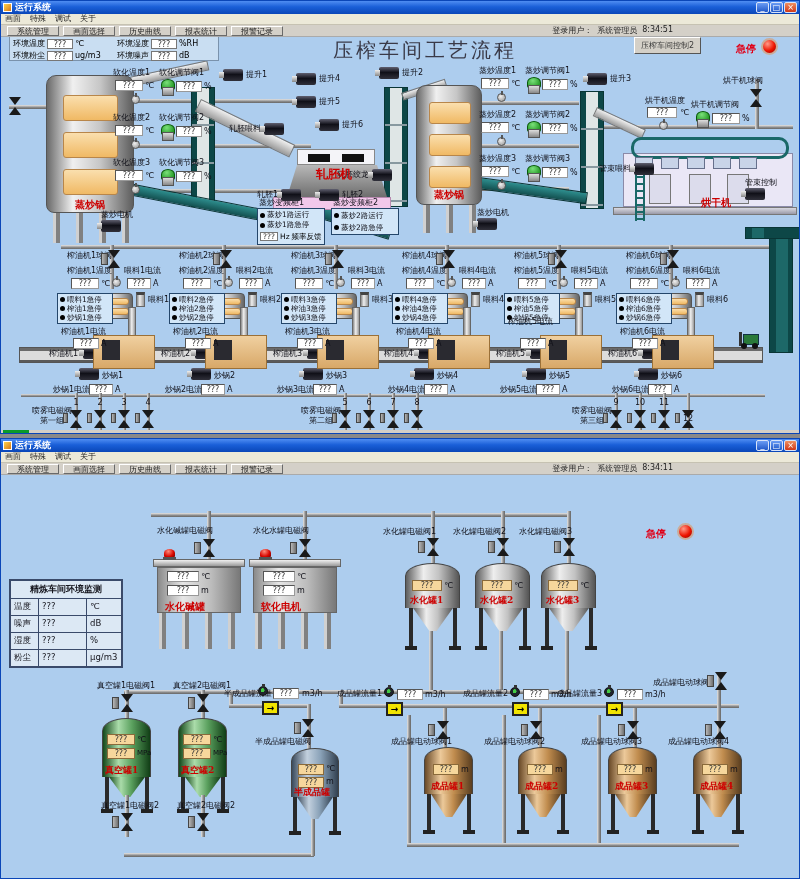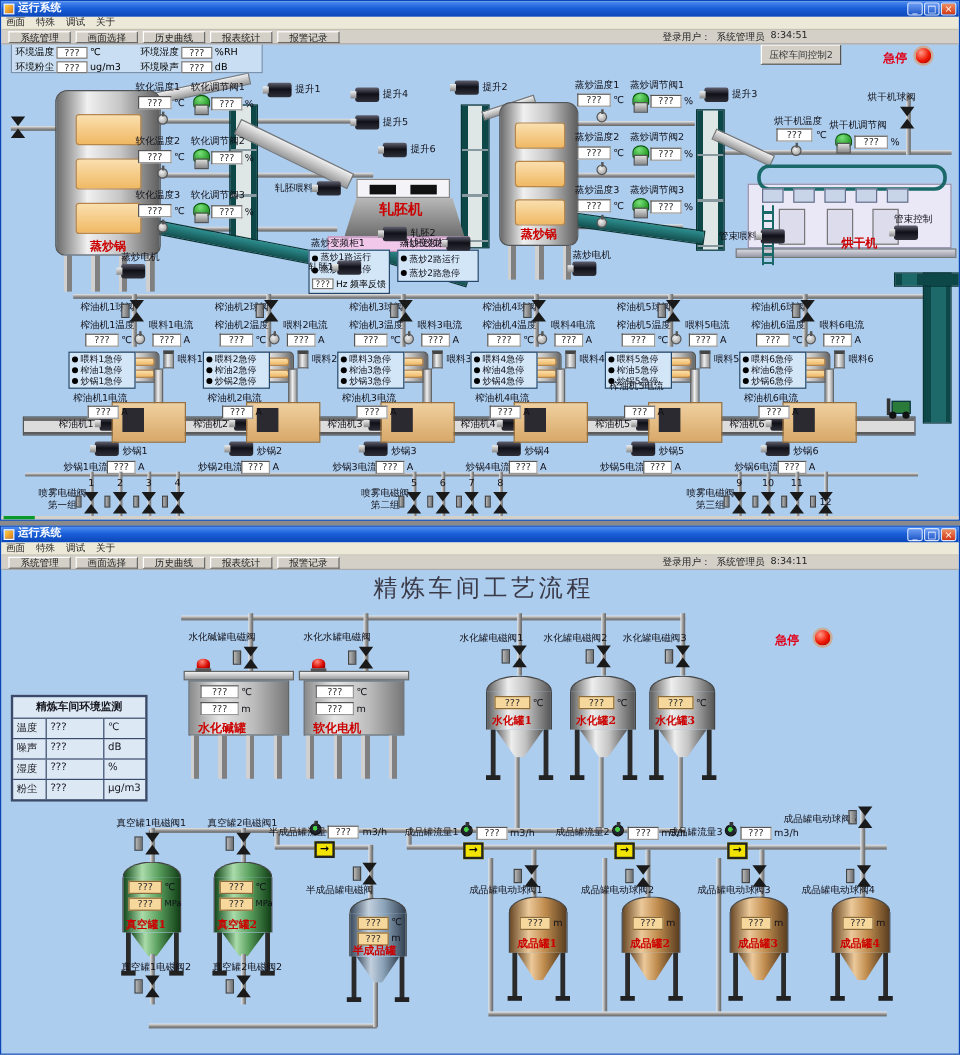--- a/index.html
+++ b/index.html
@@ -43,21 +43,21 @@
 .elev{position:absolute;width:24px;z-index:1;background:repeating-linear-gradient(180deg,transparent 0 36px,#8899a0 36px 38px),linear-gradient(90deg,#0d4747 0 5px,#dfe6e6 5px 17px,#0d4747 17px);border:1px solid #093535;}
 .tower{position:absolute;background:linear-gradient(90deg,#0d4747 0 6px,#1d6868 6px 18px,#0d4747 18px);border:1px solid #093535;z-index:1;}
 .bigtank{position:absolute;background:linear-gradient(90deg,#6a6a6a,#f0f0f0 30%,#c6c6c6 62%,#5e5e5e);border-radius:10px 10px 8px 8px;border:1px solid #555;z-index:2;}
 .twin{position:absolute;background:linear-gradient(180deg,#fadfae,#f0b964);border:1px solid #b8864a;border-radius:3px;z-index:3;}
 .tklabel{position:absolute;color:#cc0000;font-weight:bold;font-size:10px;font-family:"DejaVu Serif",serif;white-space:nowrap;z-index:4;}
 .legs{position:absolute;background:repeating-linear-gradient(90deg,#d0d0d0 0 3px,#808080 3px 7px,transparent 7px 23px);z-index:1;}
 .motor{position:relative;width:20px;height:12px;background:linear-gradient(180deg,#606070,#101018 45%,#30303a);border-radius:2px;flex:none;}
 .motor::before{content:"";position:absolute;left:-4px;top:3px;width:5px;height:6px;background:linear-gradient(180deg,#eee,#888);}
 .mrow{display:flex;gap:3px;align-items:center;z-index:3;}
 .mrow span.mlb{font-size:8px;white-space:nowrap;line-height:1;color:#101018;}
-.mrow.ml{flex-direction:row-reverse;margin-top:28px;}
+.mrow.ml{flex-direction:row-reverse;}
 .mrow.mt{flex-direction:column-reverse;align-items:flex-start;gap:1px;}
 .vcyl{position:absolute;width:9px;height:15px;background:linear-gradient(90deg,#888,#eee 40%,#999);border:1px solid #666;border-top:3px solid #444;z-index:3;}
 .vbow{position:absolute;width:12px;height:18px;z-index:3;}
 .vbow::before{content:"";position:absolute;top:0;left:0;border:6px solid transparent;border-top:8px solid #1a1a1a;}
 .vbow::after{content:"";position:absolute;bottom:0;left:0;border:6px solid transparent;border-bottom:8px solid #1a1a1a;}
 .hblock{position:absolute;width:7px;height:12px;background:linear-gradient(90deg,#b8b8b8,#707070);border:1px solid #444;z-index:3;}
 .gvalve{position:absolute;width:14px;height:17px;z-index:3;}
 .gvalve::before{content:"";position:absolute;top:0;left:1px;width:12px;height:9px;border-radius:50% 50% 20% 20%;background:radial-gradient(circle at 40% 30%,#7ae07a,#128a12);border:1px solid #0a5a0a;}
 .gvalve::after{content:"";position:absolute;bottom:0;left:2px;width:10px;height:7px;background:linear-gradient(180deg,#ddd,#888);border:1px solid #555;}
 .sensor{position:absolute;width:9px;height:9px;border-radius:50%;background:radial-gradient(circle at 40% 35%,#f0f0f0,#909090);border:1px solid #555;z-index:3;}
@@ -135,20 +135,21 @@
           <span>环境粉尘</span>
           <b>???</b>
           <span>ug/m3</span>
         </div>
       <div class="envf">
           <span>环境噪声</span>
           <b>???</b>
           <span>dB</span>
         </div>
     </div>
+    <div class="pagetitle" style="left:332px;top:36px">压榨车间工艺流程</div>
     <div class="btn3d" style="left:633px;top:36px">压榨车间控制2</div>
     <div class="estoplb" style="left:735px;top:41px">急停</div>
     <div class="estopbtn" style="left:760px;top:37px"></div>
 
     <span class="vbow" style="left:8px;top:96px"></span>
 
     <div class="bigtank" style="left:45px;top:74px;width:88px;height:138px">
       <div class="twin" style="left:16px;top:19px;width:55px;height:26px"></div>
       <div class="twin" style="left:16px;top:56px;width:55px;height:26px"></div>
       <div class="twin" style="left:16px;top:93px;width:55px;height:26px"></div>
@@ -740,21 +741,20 @@
     <span class="logintx">
         <span>登录用户：</span>
         <span>系统管理员</span>
         <span>8:34:51</span>
       </span>
   </div>
 </div>
 
 <div class="win" id="win2">
   <div class="canvas" id="cv2">
-    <div class="pagetitle" style="left:310px;top:38px">精炼车间工艺流程</div>
     <div class="estoplb" style="left:645px;top:88px">急停</div>
     <div class="estopbtn" style="left:676px;top:84px"></div>
 
     <div class="envtable" style="left:8px;top:140px;width:114px">
       <div class="tt">精炼车间环境监测</div>
       <div class="tr">
           <span>温度</span>
           <span>???</span>
           <span>℃</span>
         </div>

